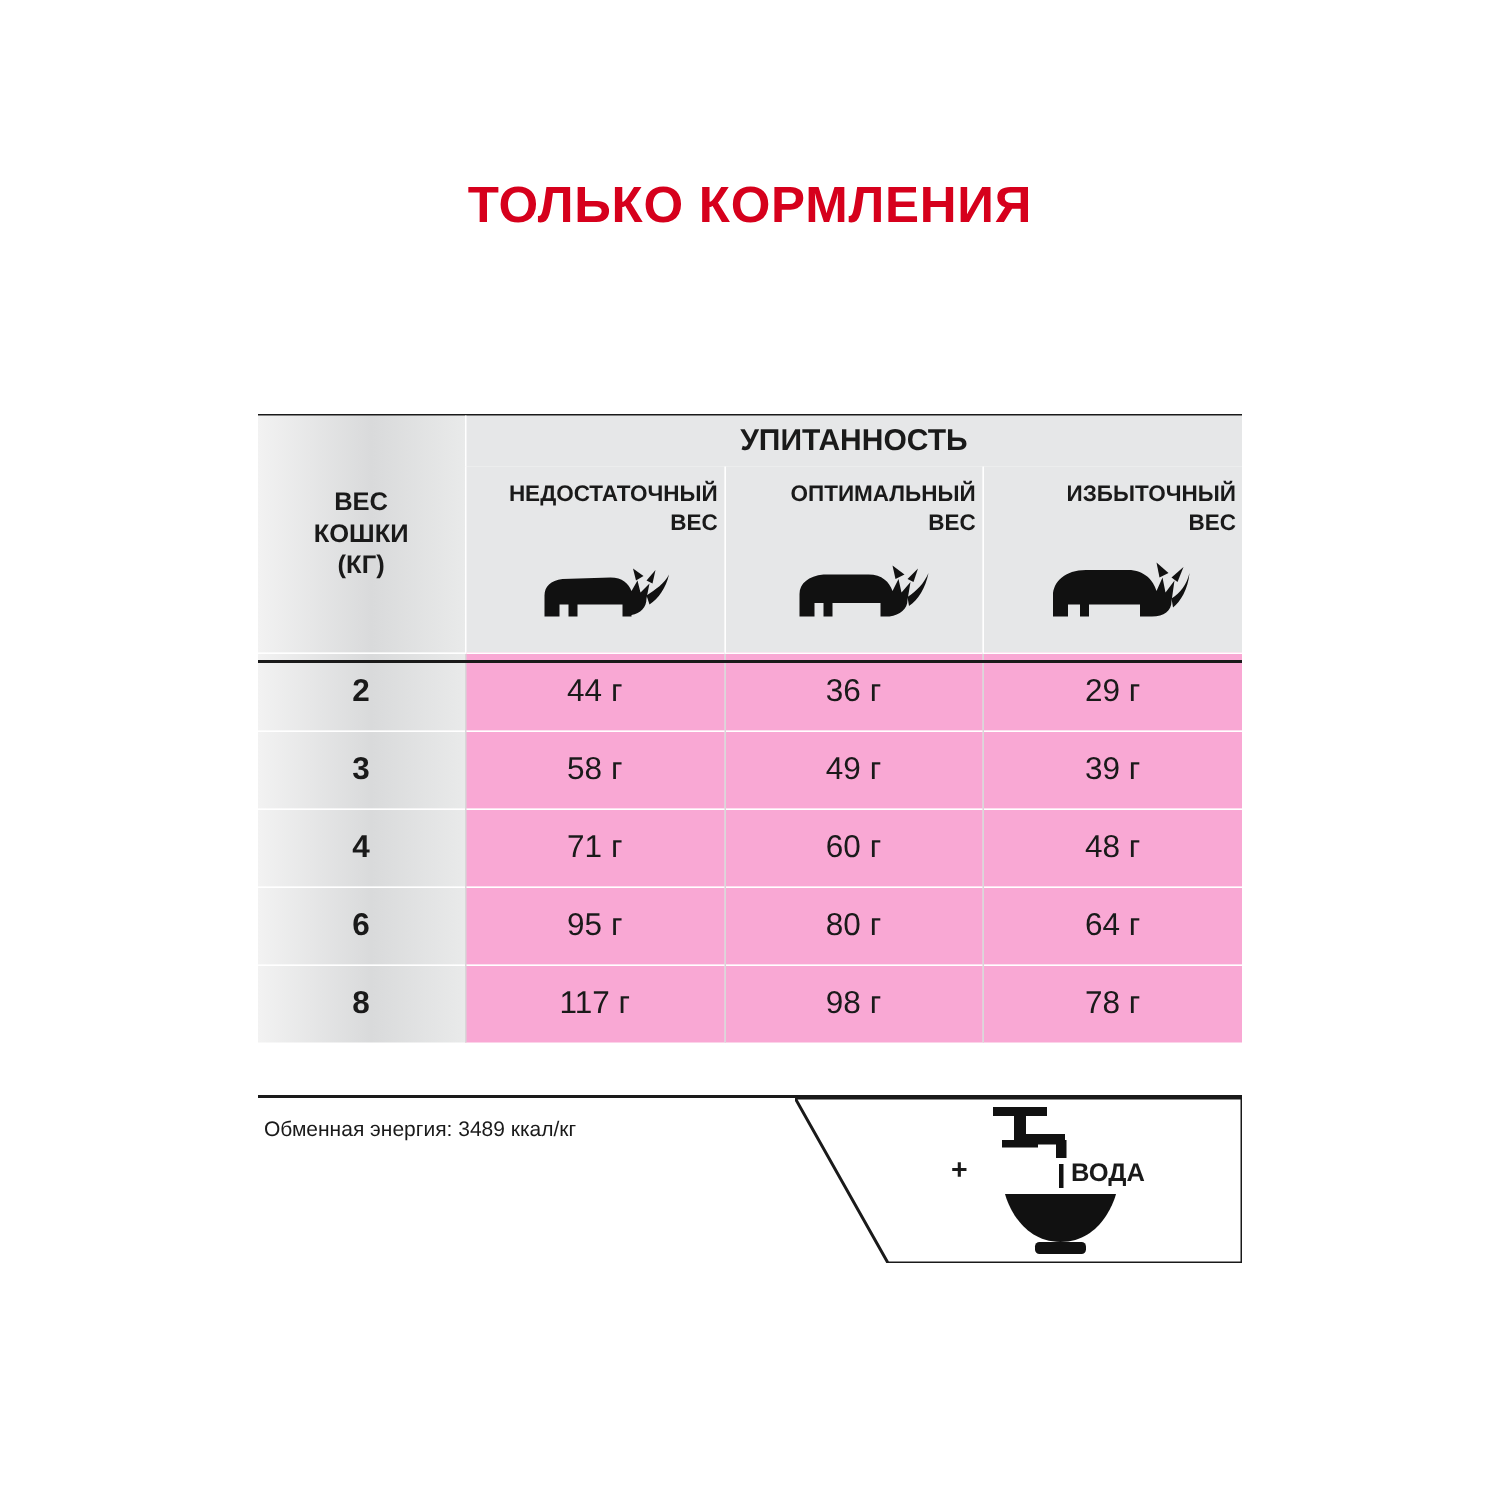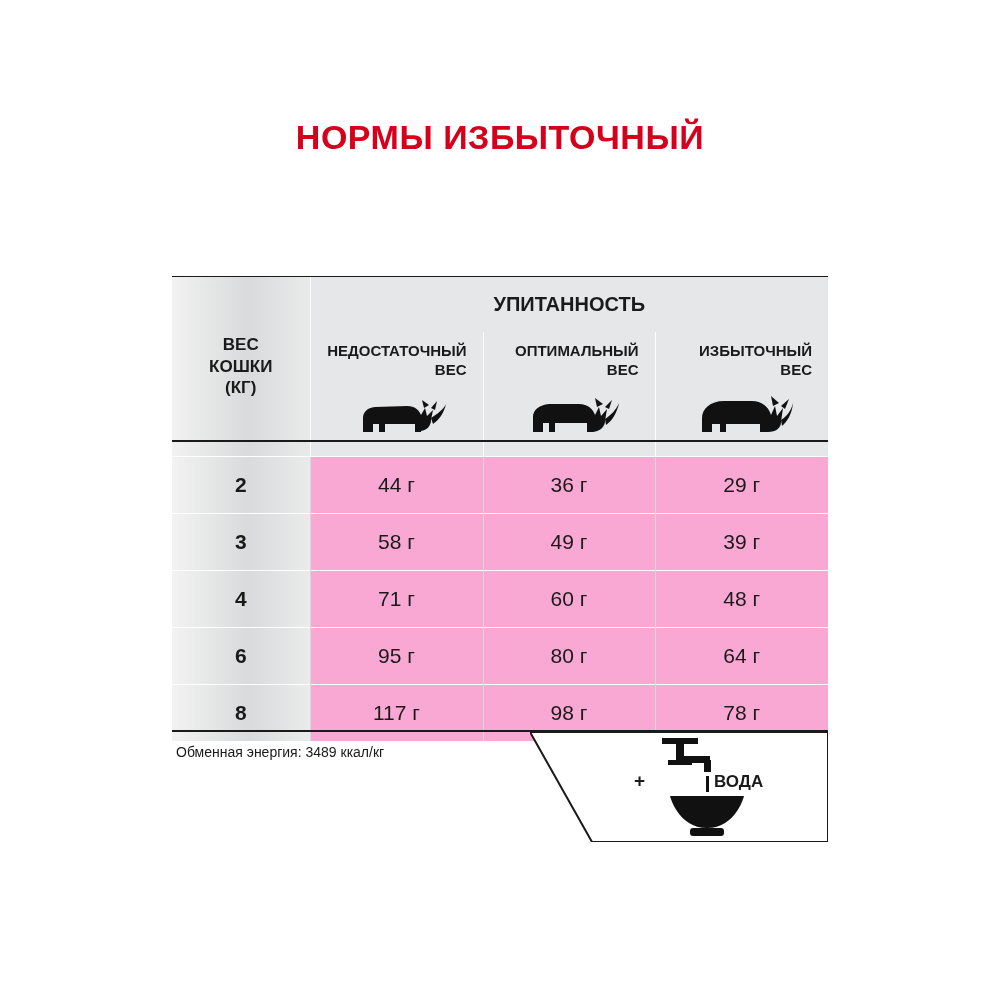--- a/index.html
+++ b/index.html
@@ -50,21 +50,21 @@
     position: absolute;
     left: 172px; top: 277px;
     width: 656px;
   }
   table.feed {
     border-collapse: collapse;
     width: 656px;
     table-layout: fixed;
   }
   table.feed td, table.feed th {
-    padding: 16px;
+    padding: 4px;
     margin: 0;
   }
 
   .hdr-band {
     background: #e6e7e8;
     height: 34px;
     text-align: center;
     font-size: 20px;
     font-weight: bold;
     color: #1a1a1a;
@@ -169,21 +169,21 @@
     font-size: 19px;
     font-weight: bold;
     color: #1a1a1a;
   }
 </style>
 </head>
 <body>
 
 <div class="page">
 
-  <div class="title">НОРМЫ ИЗБЫТОЧНЫЙ</div>
+  <div class="title">ТОЛЬКО КОРМЛЕНИЯ</div>
 
 
 
   <div class="table-top-rule"></div>
 
   <div class="table-wrap">
     <table class="feed">
       <colgroup>
         <col style="width:138px">
         <col style="width:173px">

